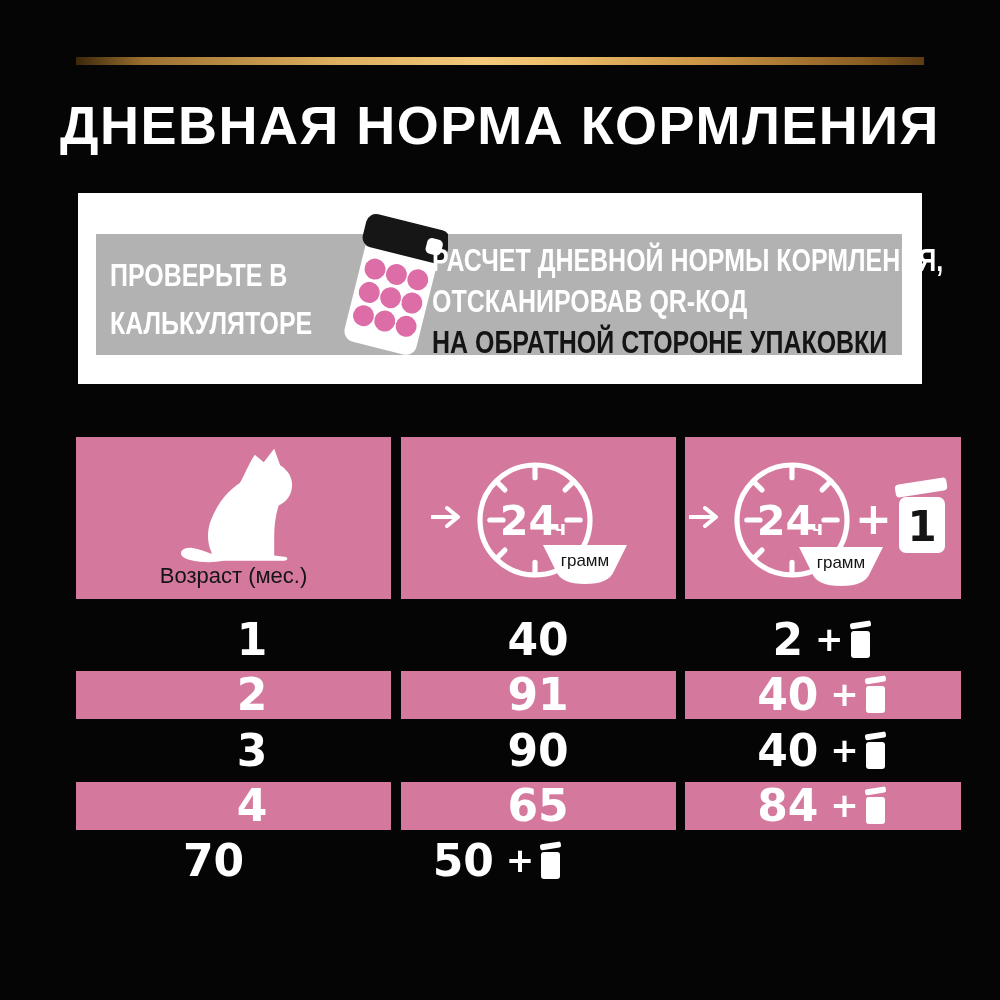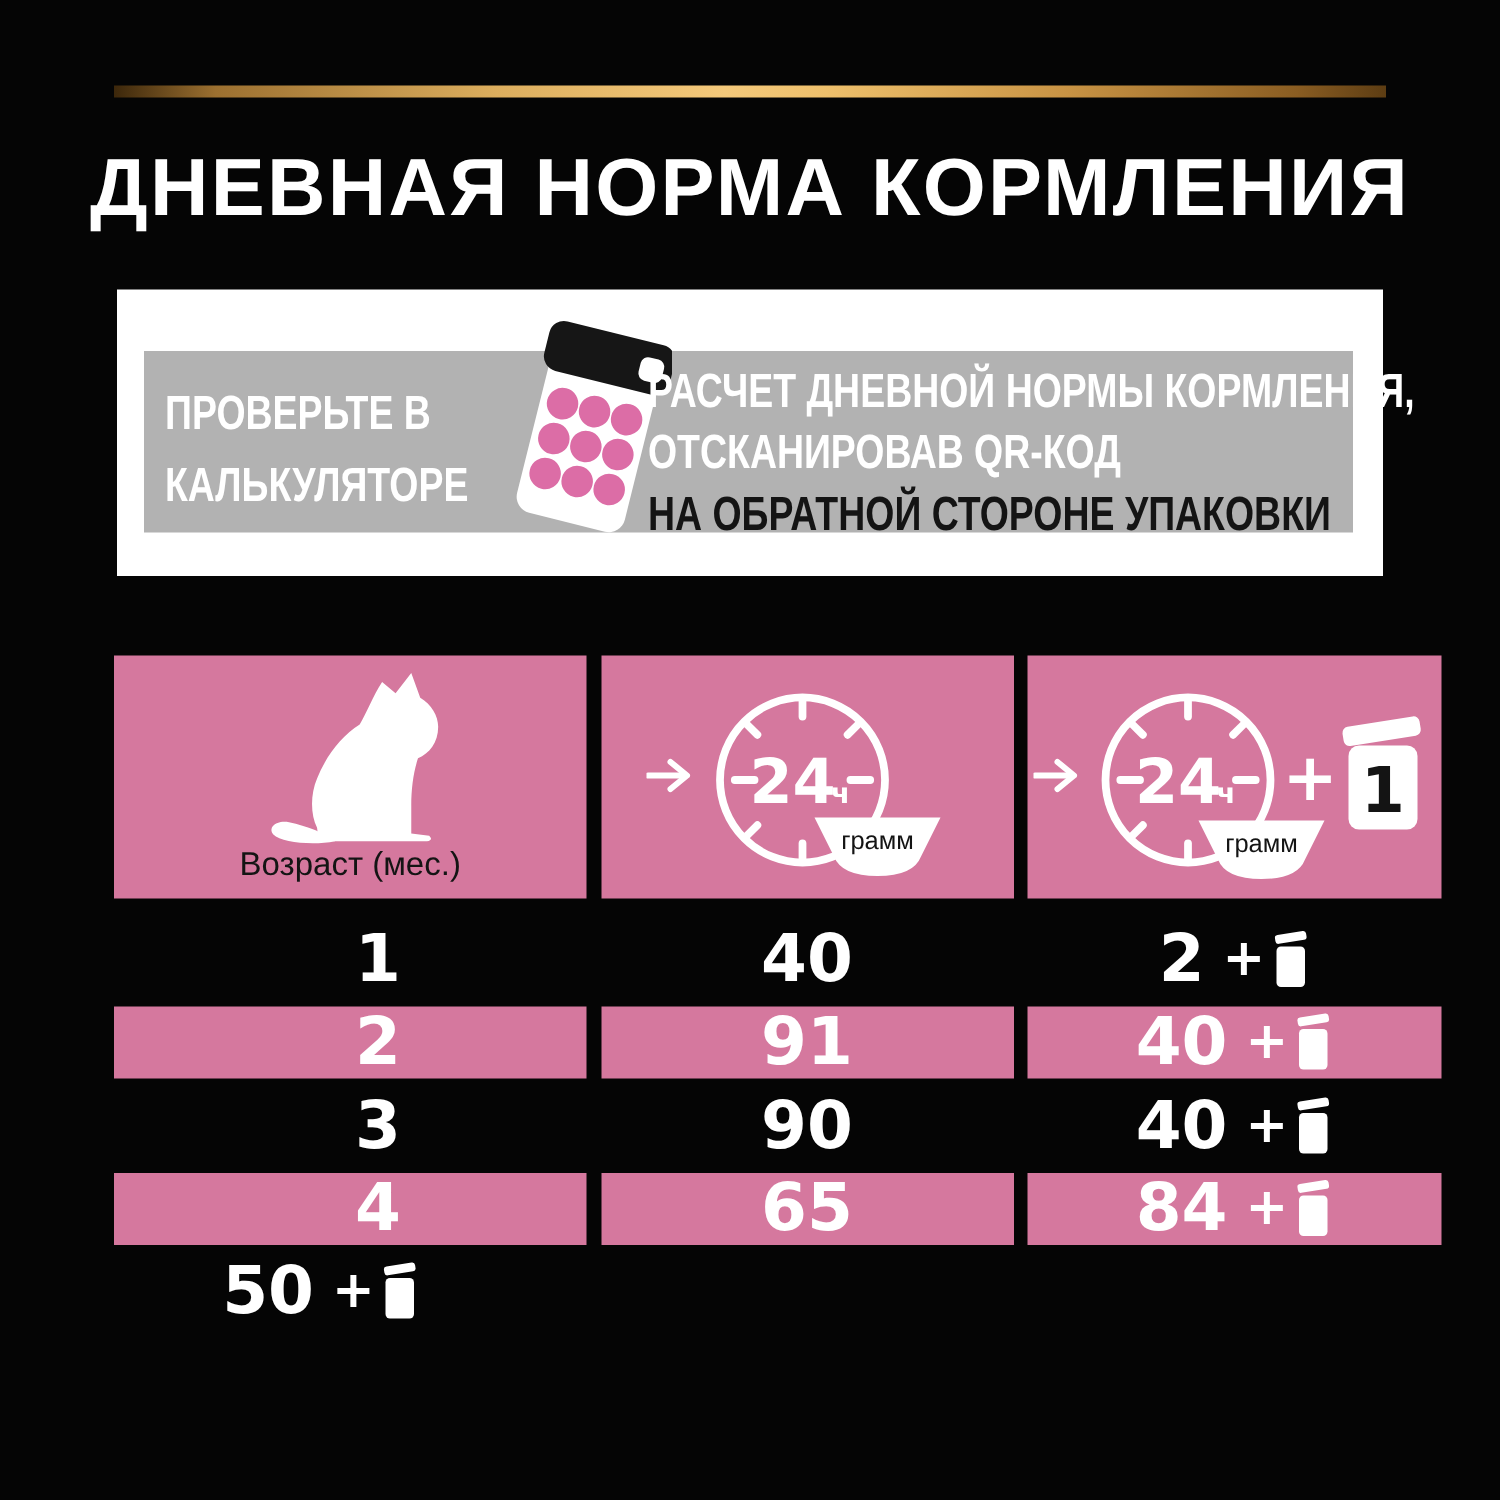--- a/index.html
+++ b/index.html
@@ -225,20 +225,23 @@
       <span class="num">84</span>
       <span class="plus-sm">+</span>
       <svg class="can-sm" width="26" height="42" viewBox="0 0 26 42">
         <rect x="2" y="4" width="21" height="6" rx="2" fill="#fff" transform="rotate(-9 12 7)"></rect>
         <rect x="3" y="13" width="19" height="27" rx="3" fill="#fff"></rect>
       </svg>
     </div>
   </div>
 
   <div class="trow">
+    <div class="cell c2">
+      <span class="num">70</span>
+    </div>
     <div class="cell c3">
       <span class="num">50</span>
       <span class="plus-sm">+</span>
       <svg class="can-sm" width="26" height="42" viewBox="0 0 26 42">
         <rect x="2" y="4" width="21" height="6" rx="2" fill="#fff" transform="rotate(-9 12 7)"></rect>
         <rect x="3" y="13" width="19" height="27" rx="3" fill="#fff"></rect>
       </svg>
     </div>
   </div>
 </div>

